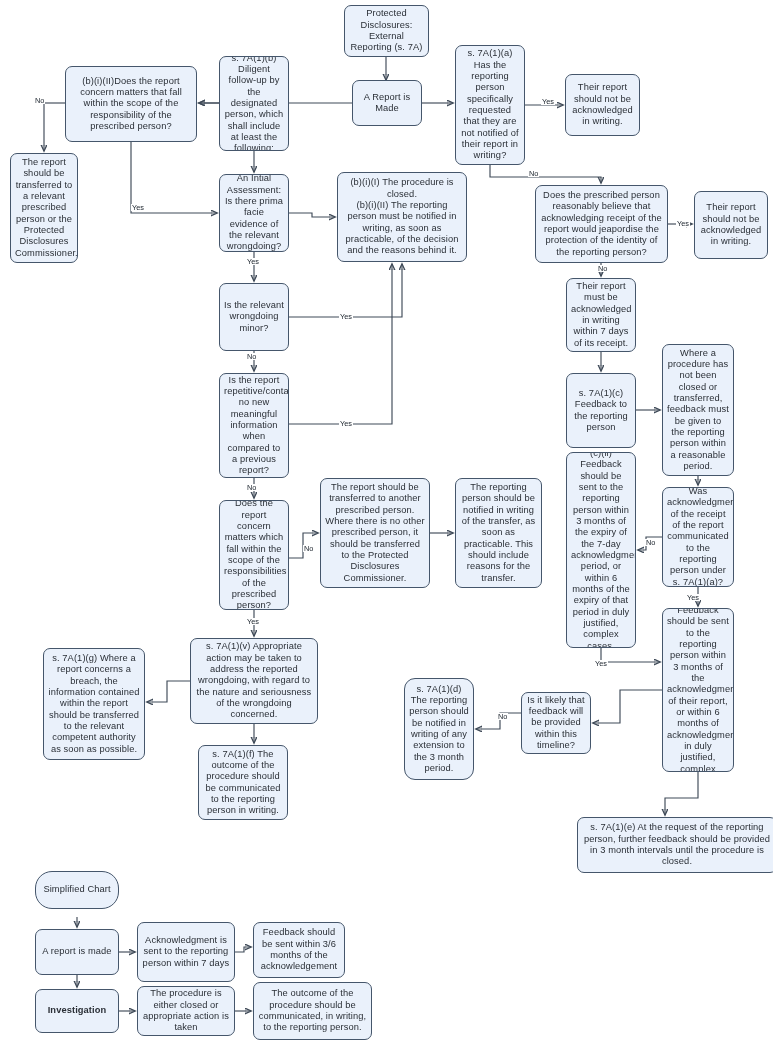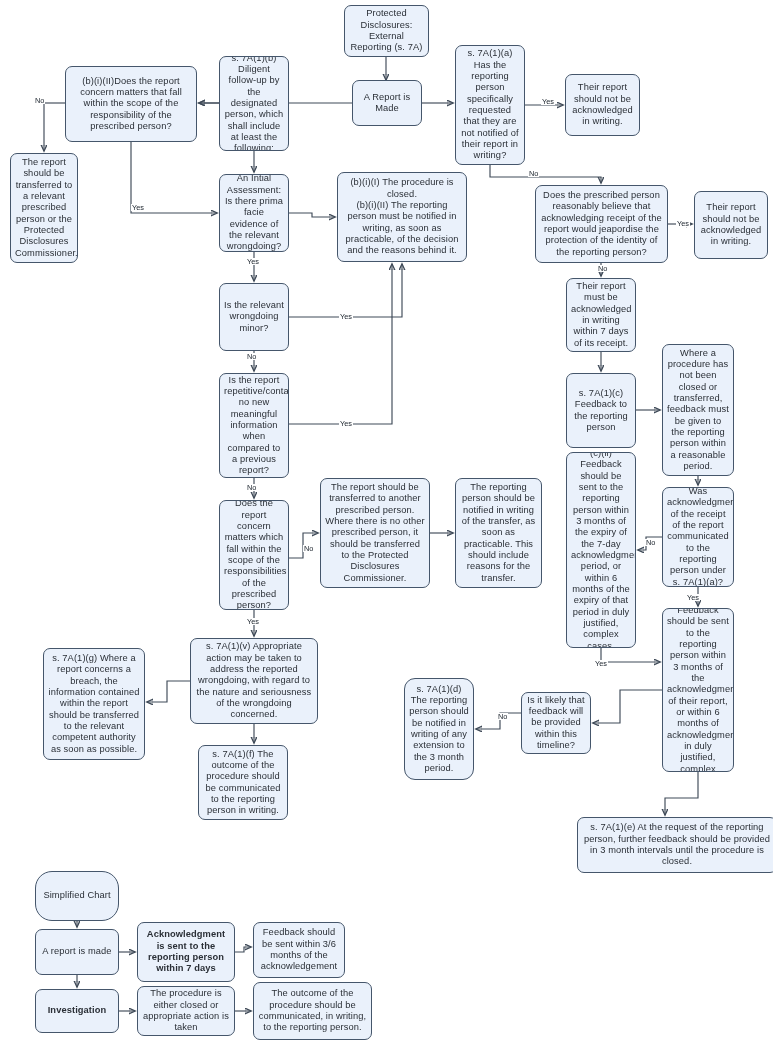--- a/index.html
+++ b/index.html
@@ -215,27 +215,27 @@
       </div>
       <div class="node" style="left: 521px; top: 692px; width: 70px; height: 62px;">
         <span>Is it likely that feedback will be provided within this timeline?</span>
       </div>
       <div class="node" style="left: 404px; top: 678px; width: 70px; height: 102px; border-radius: 11px;">
         <span>s. 7A(1)(d) The reporting person should be notified in writing of any extension to the 3 month period.</span>
       </div>
       <div class="node" style="left: 565px; top: 817px; width: 200px; height: 56px; margin-left: 12px;">
         <span>s. 7A(1)(e) At the request of the reporting person, further feedback should be provided in 3 month intervals until the procedure is closed.</span>
       </div>
-      <div class="node" style="left: 35px; top: 871px; width: 84px; height: 50px; border-radius: 17px;">
+      <div class="node" style="left: 35px; top: 871px; width: 84px; height: 38px; border-radius: 17px;">
         <span>Simplified Chart</span>
       </div>
       <div class="node" style="left: 35px; top: 929px; width: 84px; height: 46px;">
         <span>A report is made</span>
       </div>
-      <div class="node" style="left: 137px; top: 922px; width: 98px; height: 60px; font-weight: bold;">
+      <div class="node" style="left: 137px; top: 922px; width: 98px; height: 60px;">
         <span>Acknowledgment is sent to the reporting person within 7 days</span>
       </div>
       <div class="node" style="left: 253px; top: 922px; width: 92px; height: 56px;">
         <span>Feedback should be sent within 3/6 months of the acknowledgement</span>
       </div>
       <div class="node" style="left: 35px; top: 989px; width: 84px; height: 44px; font-weight: bold;">
         <span>Investigation</span>
       </div>
       <div class="node" style="left: 137px; top: 986px; width: 98px; height: 50px;">
         <span>The procedure is either closed or appropriate action is taken</span>

